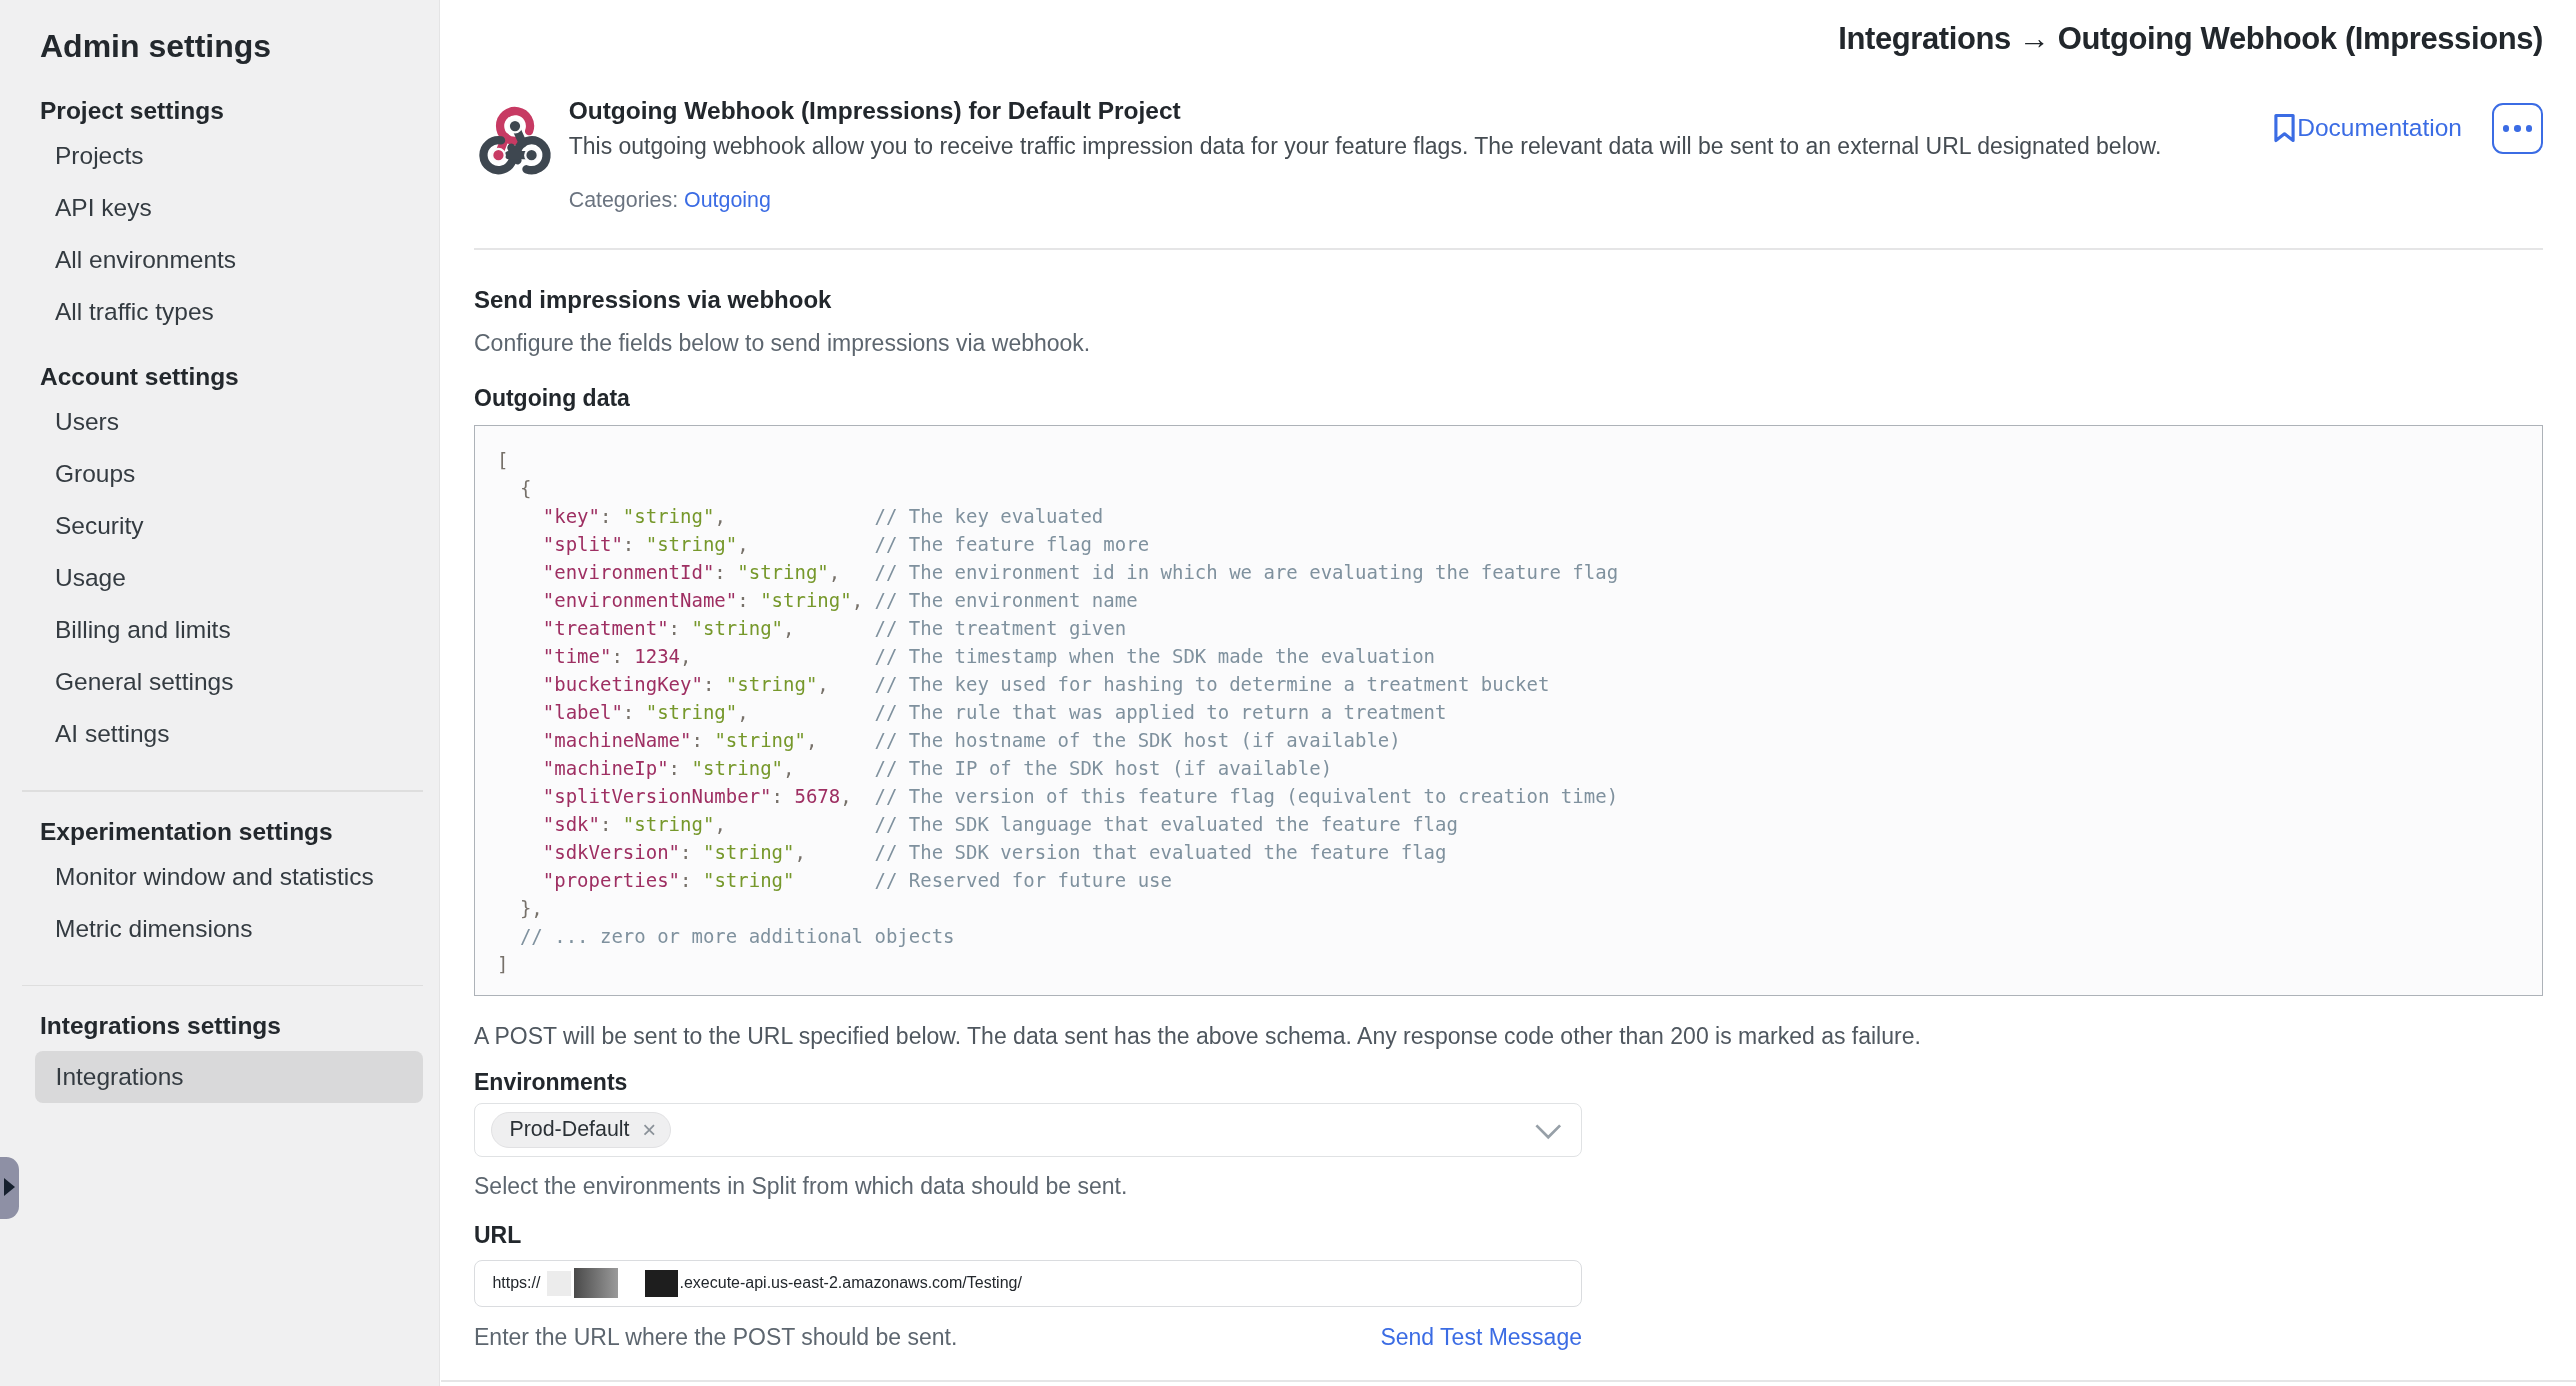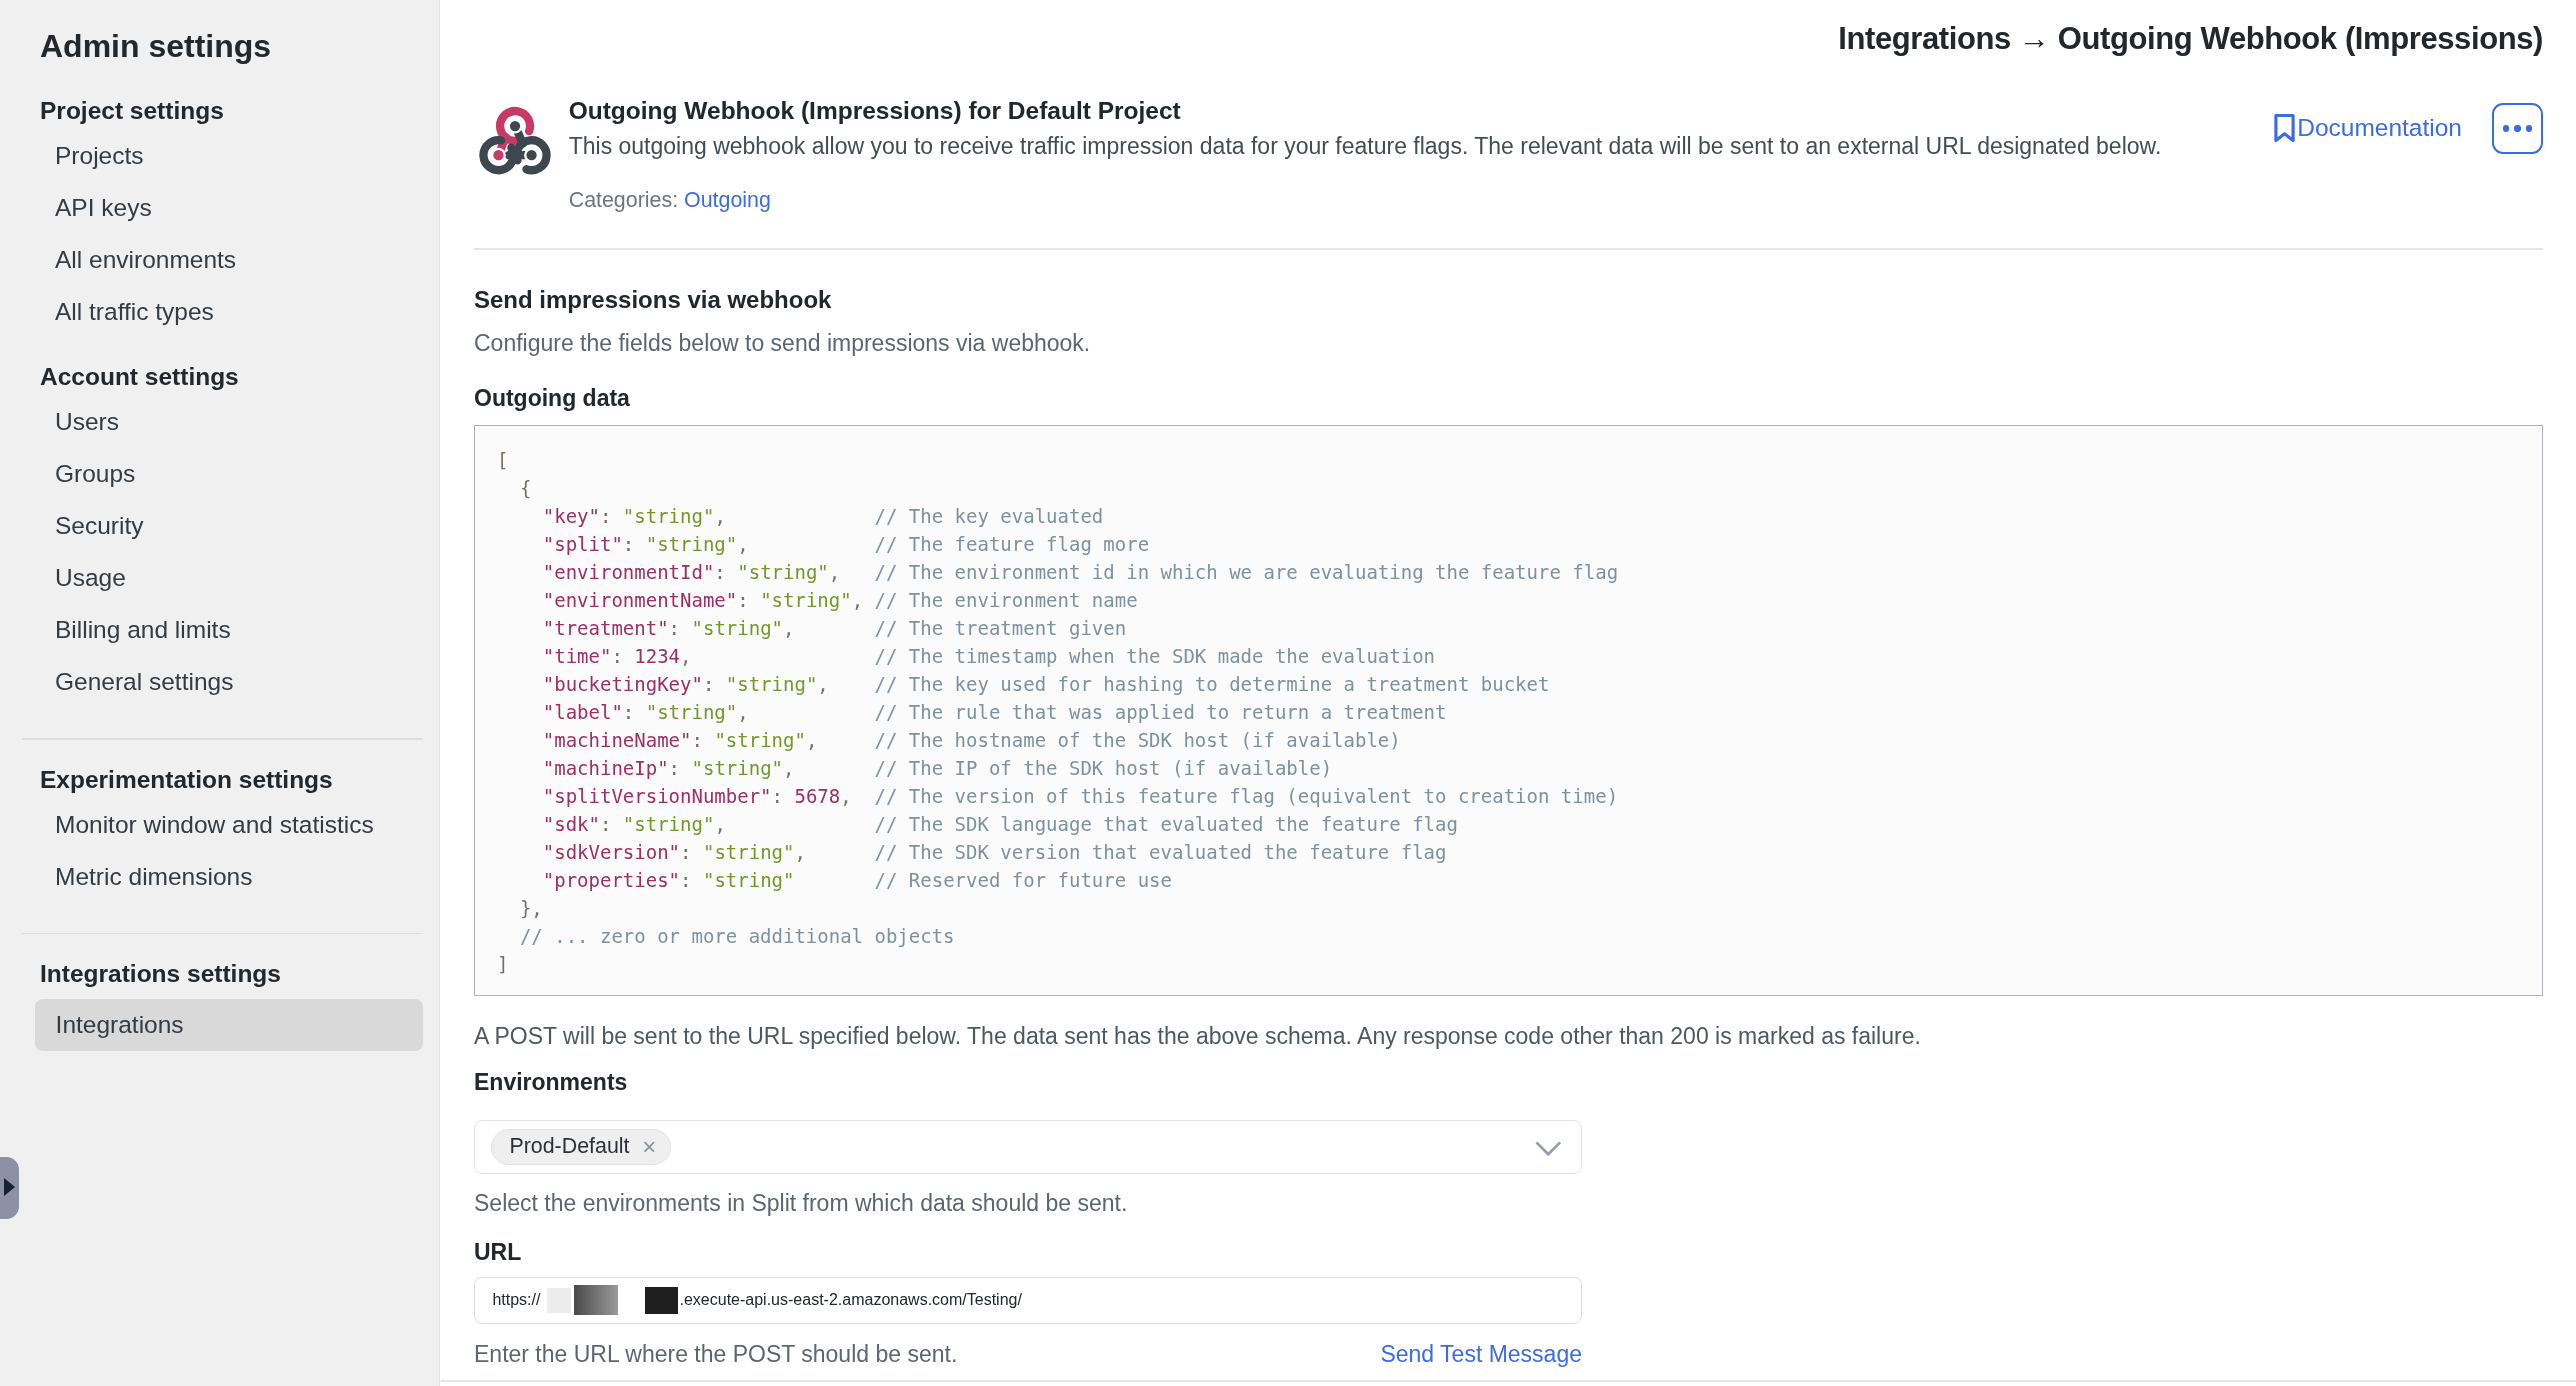--- a/index.html
+++ b/index.html
@@ -67,21 +67,21 @@
   .tk-p { color:#77716a; }
   .tk-k { color:#9e2f62; }
   .tk-v { color:#76982b; }
   .tk-n { color:#9e2f62; }
   .tk-m { color:#7f919e; }
 
   .post-note { margin-top:27px; font-size:23px; color:#4f575f; }
   .env-label { margin-top:19px; font-size:23px; font-weight:700; }
 
   .select {
-    margin-top:24px; width:1108px; height:54px; background:#fff;
+    margin-top:7px; width:1108px; height:54px; background:#fff;
     border:1.6px solid #e0e2e4; border-radius:8px; display:flex; align-items:center;
     padding:0 55px 0 16px; position:relative; cursor:pointer;
   }
   .chip {
     background:#efeff0; border:0.8px solid #e1e1e3; border-radius:25px; height:36px;
     display:inline-flex; align-items:center; gap:12.7px; padding:0 14.2px 0 17.4px;
     font-size:21.4px; color:#2b3136;
   }
   .chip-x { color:#8b9299; font-size:24px; line-height:1; cursor:pointer; }
   .select-chevron { position:absolute; right:19px; top:19px; }
@@ -115,20 +115,21 @@
       <div class="side-item">API keys</div>
       <div class="side-item">All environments</div>
       <div class="side-item">All traffic types</div>
       <div class="side-heading">Account settings</div>
       <div class="side-item">Users</div>
       <div class="side-item">Groups</div>
       <div class="side-item">Security</div>
       <div class="side-item">Usage</div>
       <div class="side-item">Billing and limits</div>
       <div class="side-item">General settings</div>
+      <div class="side-item">AI settings</div>
       <div class="side-divider"></div>
       <div class="side-heading">Experimentation settings</div>
       <div class="side-item">Monitor window and statistics</div>
       <div class="side-item">Metric dimensions</div>
       <div class="side-divider"></div>
       <div class="side-heading">Integrations settings</div>
       <div class="side-item selected">Integrations</div>
     </div>
 </div>
 

